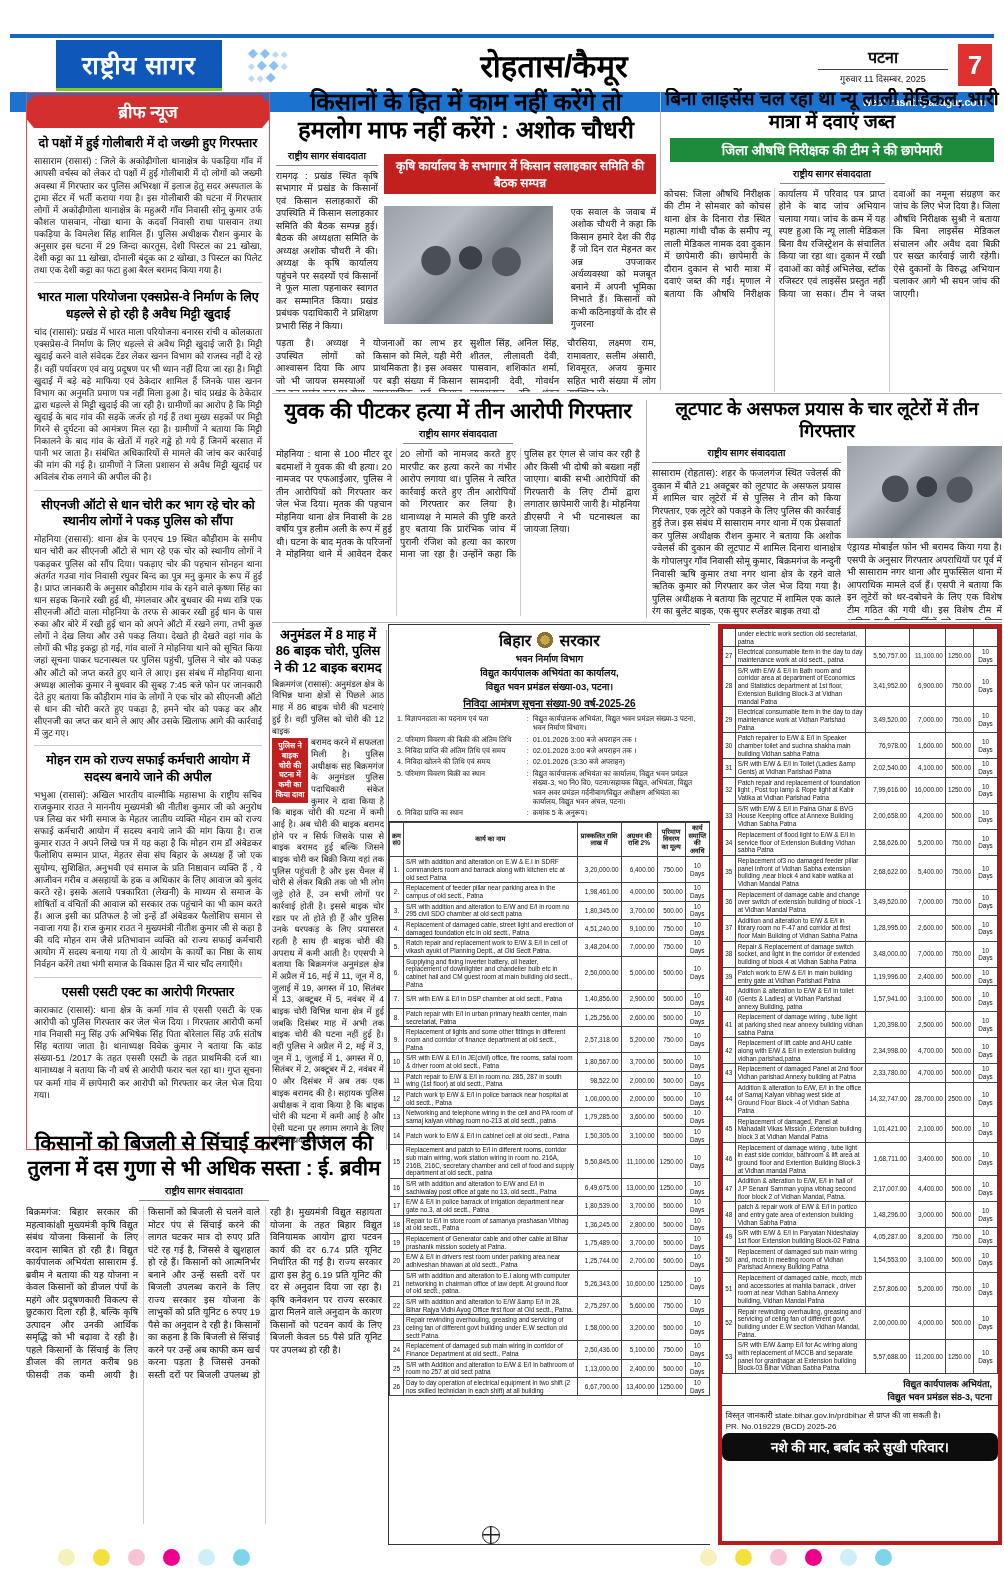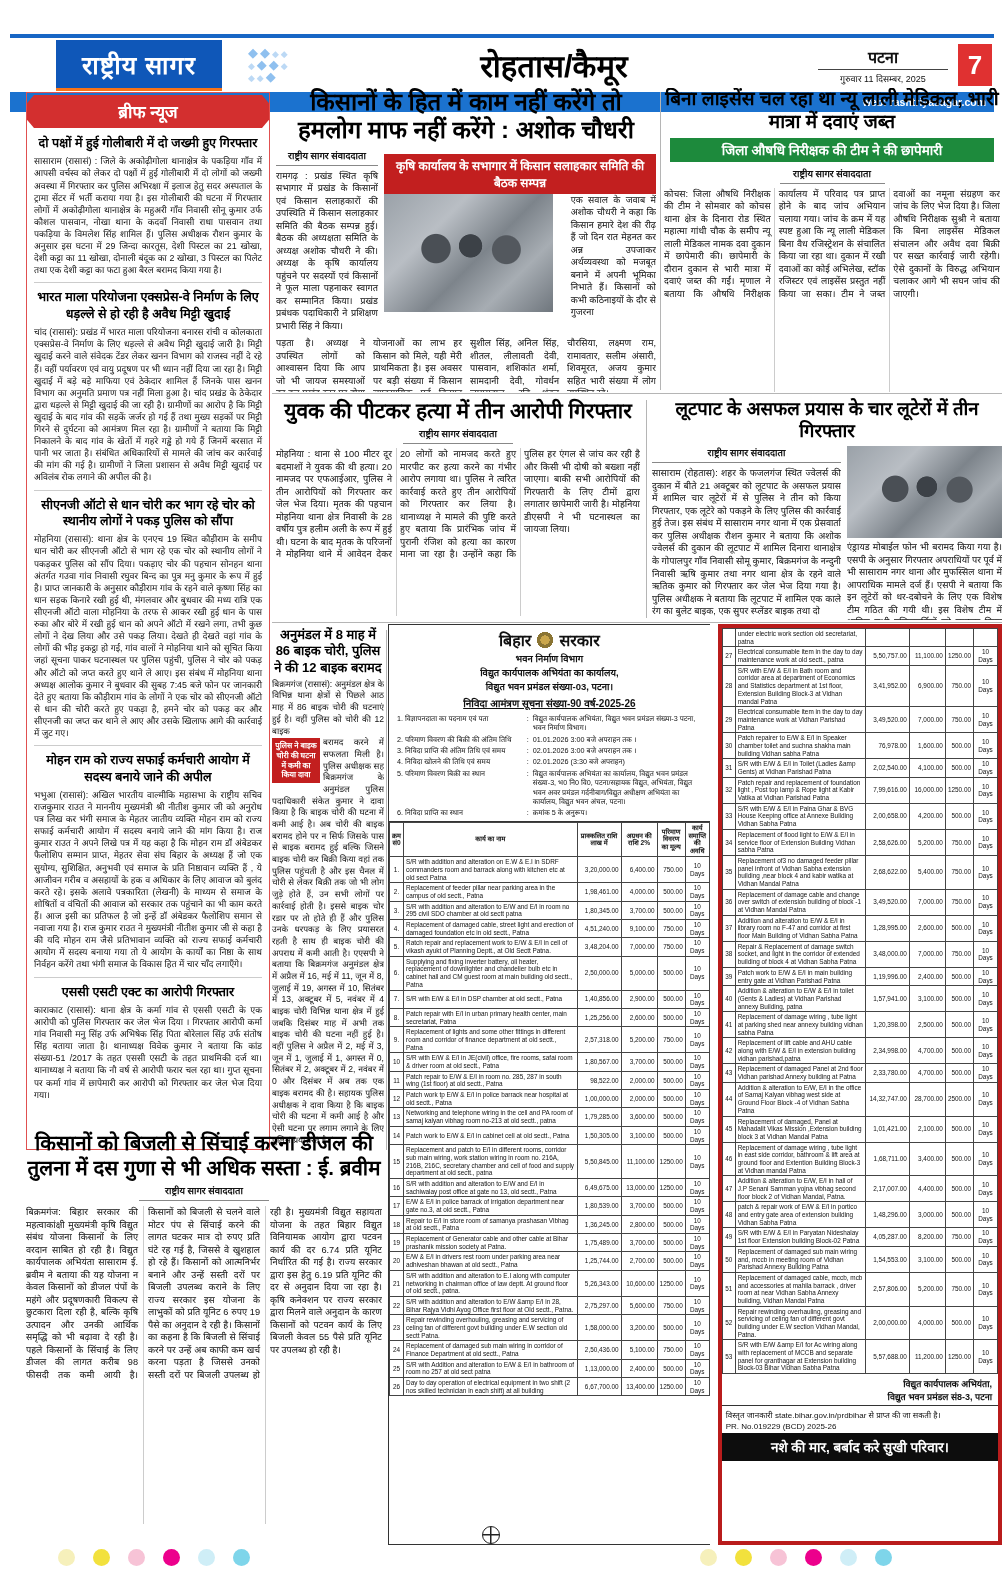--- a/index.html
+++ b/index.html
@@ -3,21 +3,21 @@
 <meta charset="utf-8">
 <style>
   html,body{margin:0;padding:0;background:#e8e8e8;}
   *{box-sizing:border-box;}
   .page{position:relative;width:1004px;height:1574px;background:#ffffff;margin:0 auto;
         font-family:"Liberation Sans","DejaVu Sans",sans-serif;color:#111;overflow:hidden;}
   
   .masthead{position:absolute;left:10px;top:34px;width:984px;}
   .mh-top{height:58px;border-top:4px solid #1766c5;display:flex;align-items:center;background:#fff;position:relative;}
   .mh-logo{background:#0f57b8;color:#fff;font-size:25px;font-weight:bold;padding:7px 26px;margin-left:46px;
-           letter-spacing:1px;position:relative;border-bottom:3px solid #f97316;}
+           letter-spacing:1px;position:relative;border-bottom:3px solid #84cc16;}
   .dia{color:#8fc0ef;font-size:13px;letter-spacing:2px;}
   .dia small{color:#bcd9f5;font-size:9px;}
   .mh-diamonds{margin-left:26px;line-height:10px;}
   .mh-edition{flex:1;text-align:center;font-size:31px;font-weight:bold;color:#000;}
   .mh-city{width:130px;text-align:center;border-bottom:0;}
   .mh-city .city{font-size:16px;font-weight:bold;border-bottom:1px solid #444;padding-bottom:1px;}
   .mh-city .date{font-size:9px;padding-top:2px;}
   .mh-page{width:34px;height:42px;background:#e03131;color:#fff;font-size:26px;font-weight:bold;
            display:flex;align-items:center;justify-content:center;margin:0 2px 0 10px;}
   .mh-strip{height:20px;background:#1b72cf;color:#fff;font-size:10.5px;font-weight:bold;
@@ -40,41 +40,41 @@
   .brief{border:1.5px solid #e05050;padding:4px 7px 6px 7px;}
   .ribbon{background:#d32f2f;color:#fff;font-size:17px;font-weight:bold;text-align:center;
           padding:5px 0;margin:-2px -14px 7px -14px;
           clip-path:polygon(0 50%,14px 0,calc(100% - 14px) 0,100% 50%,calc(100% - 14px) 100%,14px 100%);}
   .brief .hl{font-size:12.6px;line-height:1.3;margin:6px 0 4px 0;}
   .brief .body{font-size:8.9px;}
   .brief .sep{border-bottom:1px solid #ccc;margin:6px 0;}
   
   .center-hl{font-size:24px;line-height:1.18;}
   .subhead-red{background:#c21f1f;color:#fff;font-size:12px;font-weight:bold;text-align:center;
-               padding:3px 4px;margin:5px 0 0 0;}
+               padding:3px 4px;margin:5px 0 12px 0;}
   .center-row{display:flex;gap:6px;}
   .center-row .colL{width:102px;}
   .center-row .colR{flex:1;}
   
   .med-hl{font-size:19px;line-height:1.2;}
   .subhead-green{background:#1d8a3c;color:#fff;font-size:13.5px;font-weight:bold;text-align:center;
                  padding:3px 4px;margin:4px 6px 5px 6px;}
   .cols3{column-count:3;column-gap:8px;column-rule:1px solid #ccc;}
   .cols4{column-count:4;column-gap:8px;}
   
   .murder-hl{font-size:21px;line-height:1.2;margin-bottom:4px;}
   .loot-hl{font-size:18.5px;line-height:1.2;margin-bottom:4px;}
   .loot-row{display:flex;gap:6px;}
   .loot-row .txt{width:54%;}
   .loot-row .pic{flex:1;}
   
   .bike .hl{font-size:13px;line-height:1.25;margin-bottom:3px;}
   .bike .body{font-size:8.6px;}
-  .inset-red{float:left;width:48px;background:#c21f1f;color:#fff;font-size:7.8px;font-weight:bold;
-             padding:3px;margin:1px 3px 1px 0;text-align:center;line-height:1.25;font-family:Liberation Serif, serif;}
+  .inset-red{float:left;width:36px;background:#c21f1f;color:#fff;font-size:7.8px;font-weight:bold;
+             padding:3px;margin:1px 3px 1px 0;text-align:center;line-height:1.25;}
   
   .elec-hl{font-size:20.5px;line-height:1.22;margin-bottom:4px;}
   .elec-cols{column-count:3;column-gap:10px;column-rule:1px solid #ccc;}
   
   .tender{position:absolute;display:flex;gap:8px;}
   .t-left{width:326px;border:1px solid #333;border-right:0;}
   .t-right{width:288px;border:4px solid #b91c1c;}
   .t-head{padding:4px 6px 2px 6px;border-bottom:1px solid #333;}
   .t-title{display:flex;align-items:center;justify-content:center;gap:6px;font-size:16px;font-weight:bold;}
   .emblem{width:16px;height:16px;background:radial-gradient(circle,#caa64b 0 40%,#8a7433 41% 70%,transparent 71%);}
@@ -89,21 +89,21 @@
   table.tender-tbl th{font-size:6.6px;font-weight:bold;text-align:center;}
   td.c-no{width:13px;text-align:center;}
   td.c-desc{text-align:left;}
   td.c-amt{width:44px;text-align:right;}
   td.c-emd{width:36px;text-align:right;}
   td.c-cost{width:28px;text-align:right;}
   td.c-per{width:24px;text-align:center;}
   .t-sign{font-size:9px;font-weight:bold;text-align:right;padding:4px 6px 2px 0;line-height:1.4;}
   .t-info{font-size:8px;border-top:1px solid #333;padding:3px 4px 1px 4px;}
   .t-pr{font-size:8px;padding:1px 4px 2px 4px;}
-  .slogan{background:#0d0d0d;color:#fff;font-size:13.5px;font-weight:bold;text-align:center;padding:5px 2px;}
+  .slogan{background:#0d0d0d;color:#fff;font-size:13.5px;font-weight:bold;text-align:center;padding:5px 2px;border-radius:7px;}
   
   .dots{position:absolute;display:flex;gap:18px;}
   .dot{width:17px;height:17px;border-radius:50%;display:inline-block;}
   .crosshair{position:absolute;width:18px;height:18px;border:1.5px solid #222;border-radius:50%;
     background:linear-gradient(#222,#222) center/28px 1.5px no-repeat,
                linear-gradient(#222,#222) center/1.5px 28px no-repeat;}
 </style>
 </head>
 <body>
 

